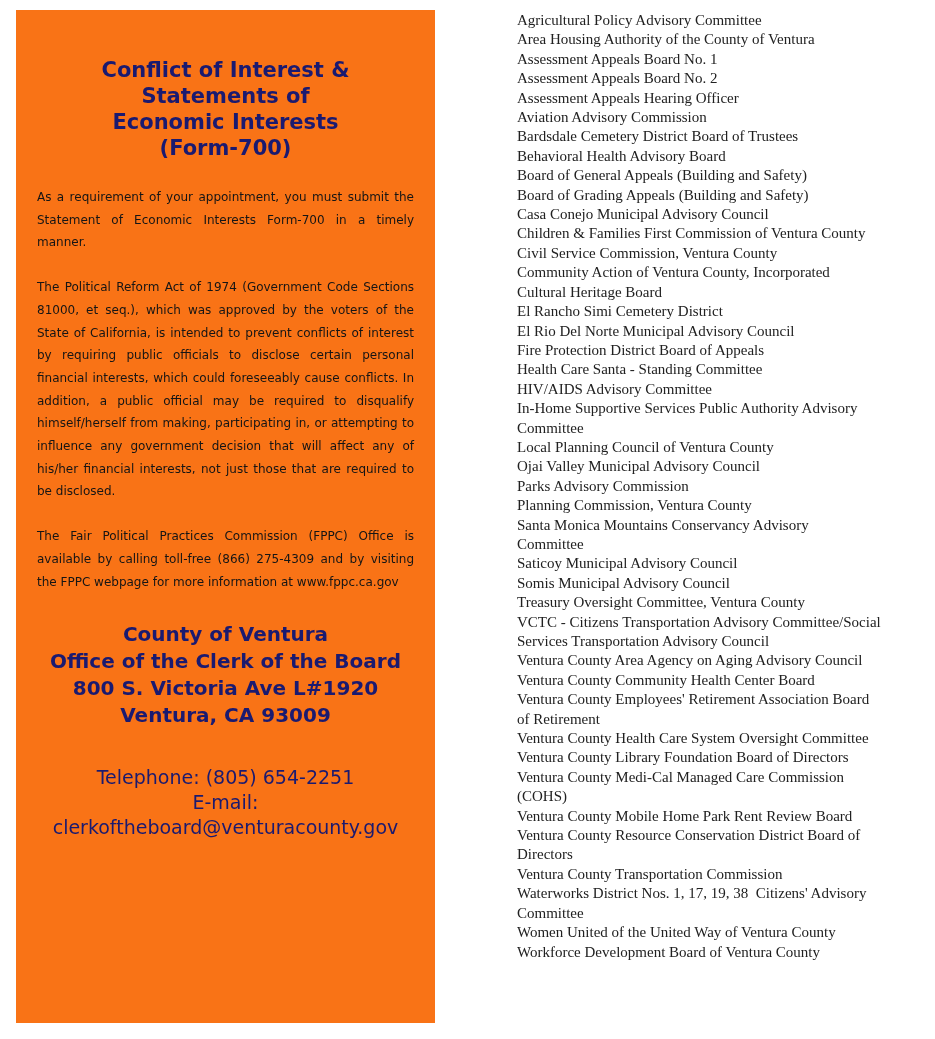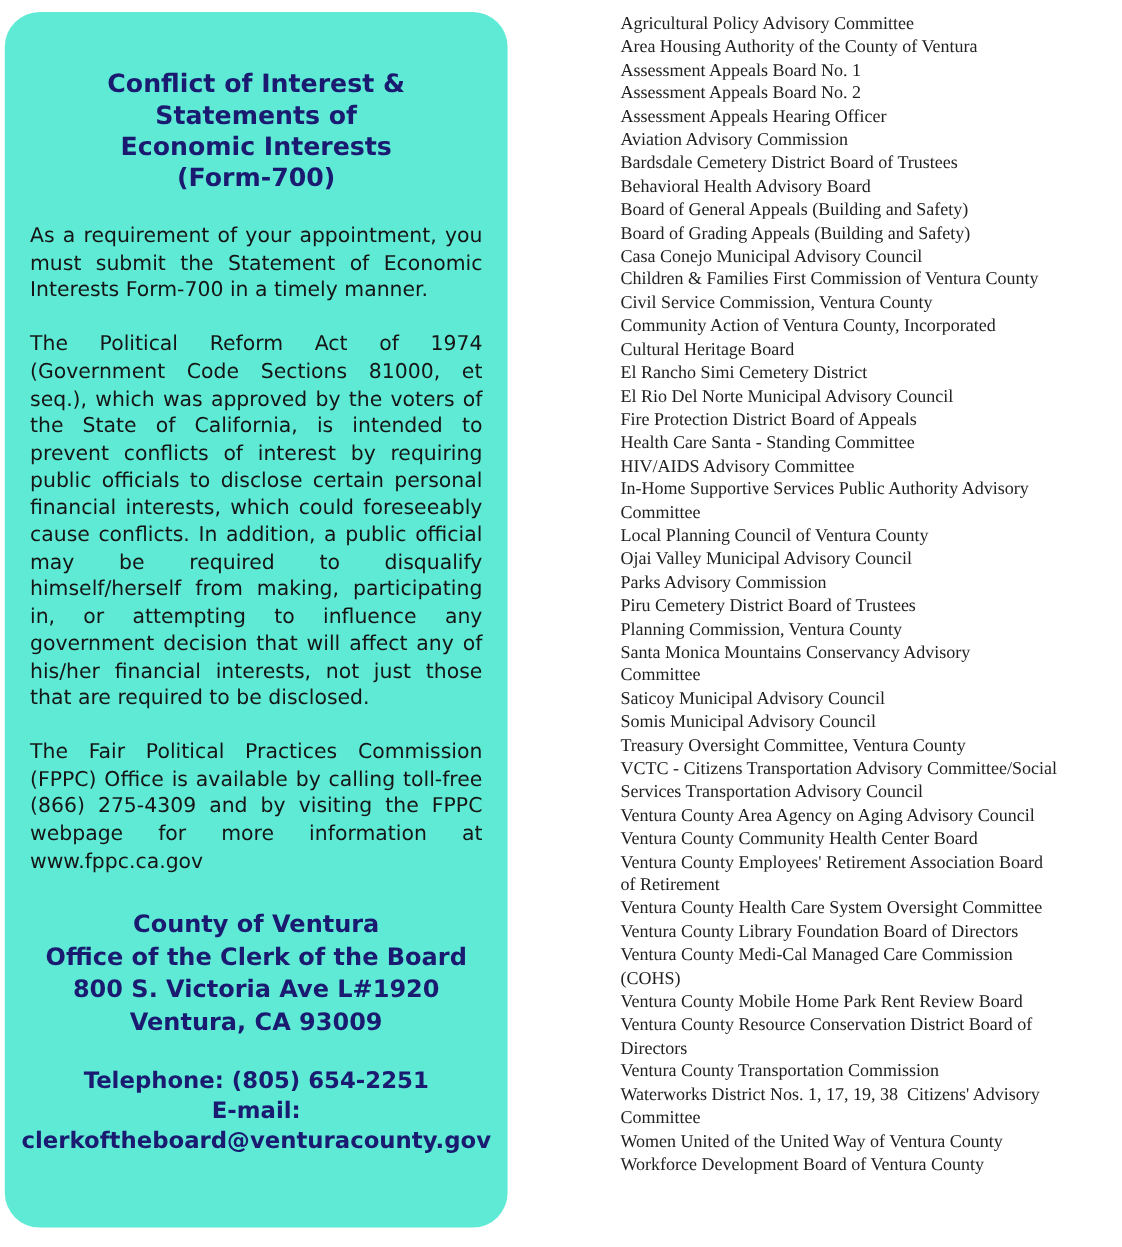--- a/index.html
+++ b/index.html
@@ -11,60 +11,59 @@
     height: 1039px;
     background: #ffffff;
     position: relative;
     overflow: hidden;
     font-family: "DejaVu Sans", sans-serif;
   }
 
   
   .left-panel {
     position: absolute;
-    left: 4px;
+    left: 16px;
     top: 10px;
     width: 419px;
     height: 1013px;
-    background: #5eead4;
+    background: #f97316;
     box-sizing: border-box;
-    border-radius: 29px;
   }
   .panel-title {
     margin-top: 47px;
     text-align: center;
     color: #1a1a70;
     font-weight: bold;
     font-size: 21px;
     line-height: 26px;
   }
   .paragraphs {
     padding: 0 21px;
     margin-top: 25px;
   }
   .para {
     text-align: justify;
     color: #151515;
-    font-size: 17px;
+    font-size: 12px;
     line-height: 22.7px;
     margin: 0 0 22px 0;
   }
   .address-block {
     margin-top: 28px;
     text-align: center;
     color: #1a1a70;
     font-weight: bold;
     font-size: 20px;
     line-height: 27px;
   }
   .phone-block {
-    margin-top: 24px;
+    margin-top: 36px;
     text-align: center;
     color: #1a1a70;
-    font-weight: bold;
+    font-weight: normal;
     font-size: 19px;
     line-height: 25px;
   }
   .phone-block .email-line {
     white-space: nowrap;
   }
 
   
   .right-col {
     position: absolute;
@@ -137,21 +136,20 @@
       <li>El Rancho Simi Cemetery District</li>
       <li>El Rio Del Norte Municipal Advisory Council</li>
       <li>Fire Protection District Board of Appeals</li>
       <li>Health Care Santa - Standing Committee</li>
       <li>HIV/AIDS Advisory Committee</li>
       <li>In-Home Supportive Services Public Authority Advisory
 Committee</li>
       <li>Local Planning Council of Ventura County</li>
       <li>Ojai Valley Municipal Advisory Council</li>
       <li>Parks Advisory Commission</li>
-      <li>Piru Cemetery District Board of Trustees</li>
       <li>Planning Commission, Ventura County</li>
       <li>Santa Monica Mountains Conservancy Advisory
 Committee</li>
       <li>Saticoy Municipal Advisory Council</li>
       <li>Somis Municipal Advisory Council</li>
       <li>Treasury Oversight Committee, Ventura County</li>
       <li>VCTC - Citizens Transportation Advisory Committee/Social
 Services Transportation Advisory Council</li>
       <li>Ventura County Area Agency on Aging Advisory Council</li>
       <li>Ventura County Community Health Center Board</li>

